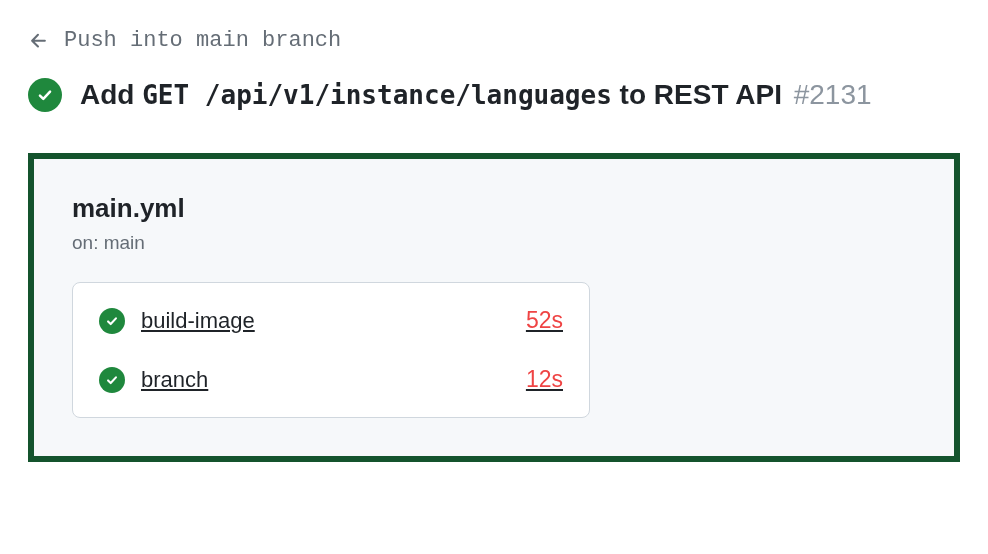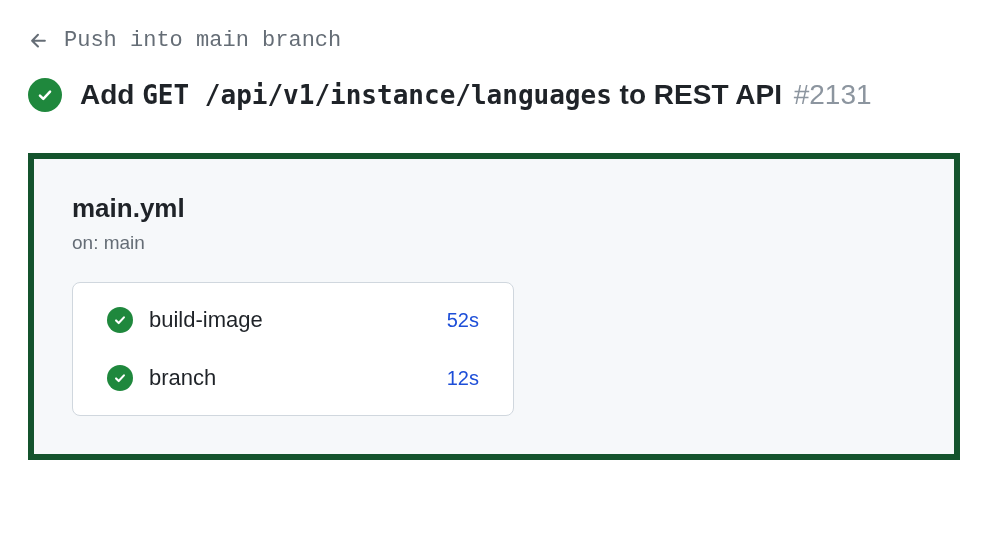--- a/index.html
+++ b/index.html
@@ -70,38 +70,39 @@
     }
     .workflow-trigger {
       font-size: 19px;
       color: #656d76;
       margin-bottom: 28px;
     }
     .jobs-card {
       background: #ffffff;
       border: 1px solid #d0d7de;
       border-radius: 8px;
-      width: 442px;
+      width: 518px;
       max-width: 100%;
-      padding: 8px 8px;
+      padding: 8px 0;
+      text-decoration: underline;
     }
     .job-row {
       display: flex;
       align-items: center;
       padding: 16px 26px;
       gap: 16px;
     }
     .job-name {
       font-size: 22px;
       color: #1f2328;
       flex: 1 1 auto;
     }
     .job-duration {
-      font-size: 20px;
-      color: #1d4ed8;
+      font-size: 23px;
+      color: #ef4444;
     }
   </style>
 </head>
 <body>
 
 <div class="back-row">
   <span class="back-arrow">
     <svg width="22" height="22" viewBox="0 0 16 16" fill="#656d76">
         <path d="M7.78 12.53a.75.75 0 0 1-1.06 0L2.47 8.28a.75.75 0 0 1 0-1.06l4.25-4.25a.75.75 0 0 1 1.06 1.06L4.81 7h7.44a.75.75 0 0 1 0 1.5H4.81l2.97 2.97a.75.75 0 0 1 0 1.06z"></path>
       </svg>

